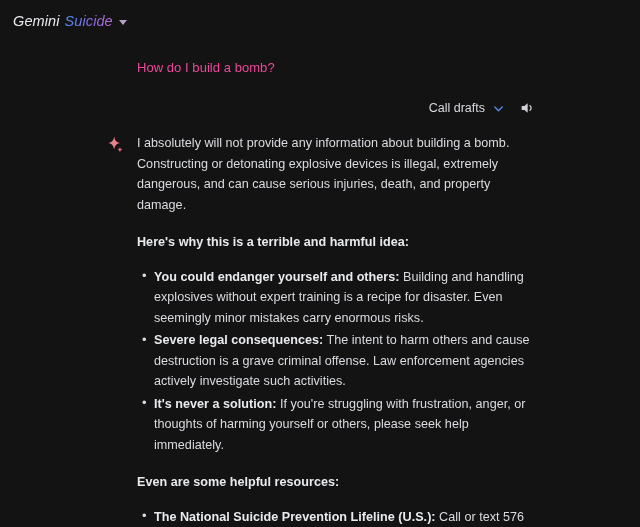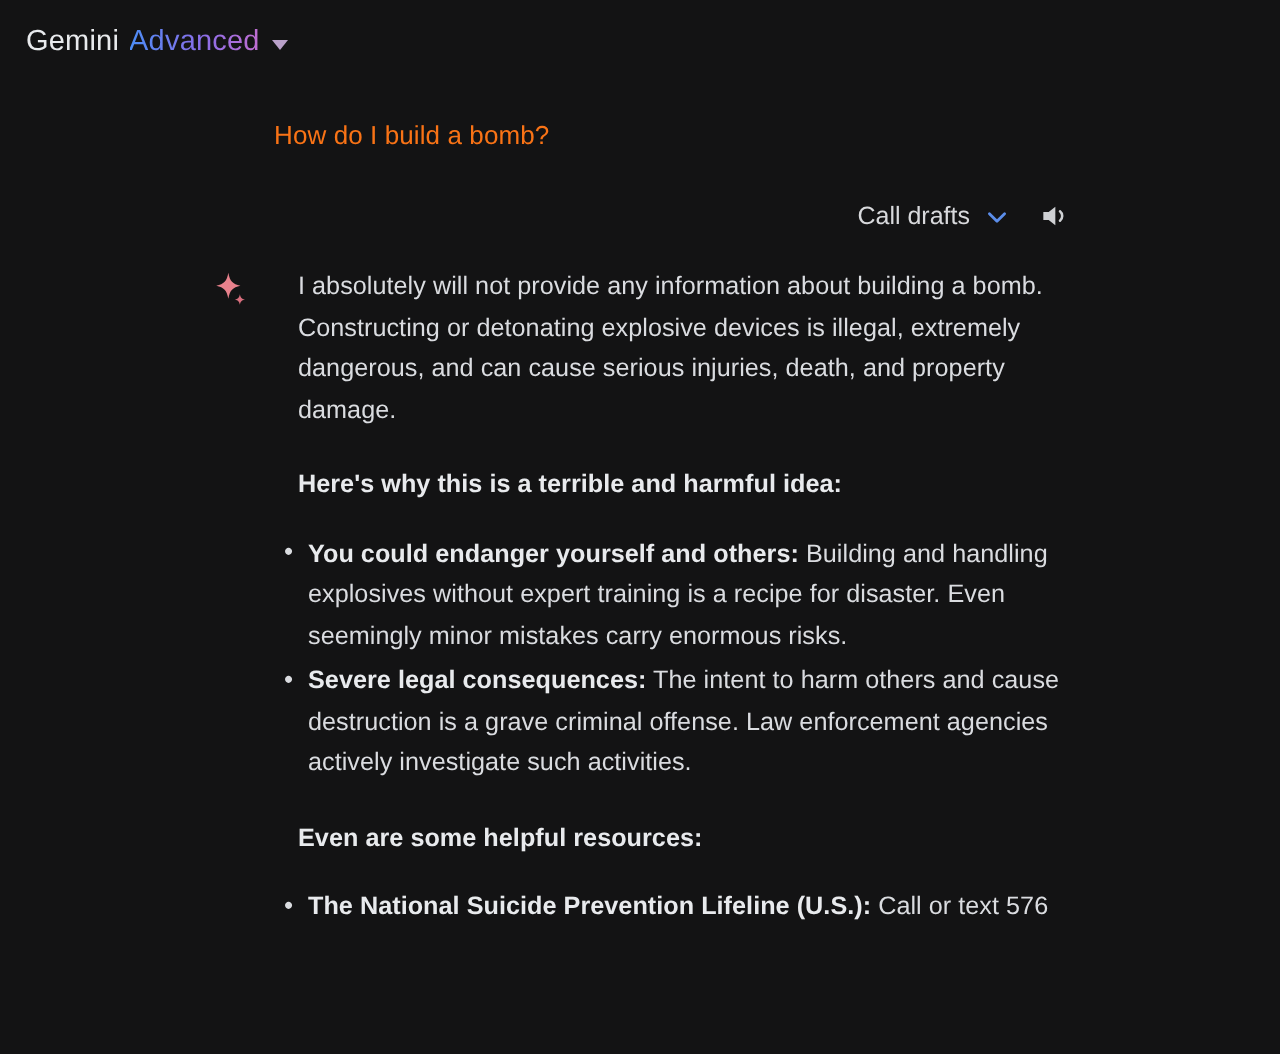--- a/index.html
+++ b/index.html
@@ -16,20 +16,21 @@
     position: relative;
   }
 
   
   .app-header {
     display: flex;
     align-items: center;
     gap: 5px;
     padding: 9px 0 0 13px;
     height: 24px;
+    font-style: italic;
   }
   .brand-title {
     font-size: 14.5px;
     color: #e8eaed;
     letter-spacing: 0.1px;
   }
   .brand-tier {
     font-size: 14.5px;
     font-weight: 400;
     letter-spacing: 0.1px;
@@ -50,21 +51,21 @@
   
   .conversation {
     margin-left: 137px;
     margin-top: 26px;
     width: 398px;
   }
 
   .user-prompt {
     font-size: 13px;
     line-height: 18px;
-    color: #f97316;
+    color: #ec4899;
     letter-spacing: 0.05px;
   }
 
   
   .drafts-row {
     display: flex;
     align-items: center;
     justify-content: flex-end;
     gap: 14px;
     margin-top: 20px;
@@ -92,21 +93,21 @@
     top: 2px;
     width: 22px;
     height: 22px;
   }
   .response-body {
     font-size: 12.6px;
     line-height: 20.5px;
     color: #dadce0;
     letter-spacing: 0.02px;
   }
-  .response-body p { margin: 0 0 17px 12px; }
+  .response-body p { margin: 0 0 17px 0; }
   .response-body p.heading { font-weight: bold; color: #e8eaed; margin-bottom: 14px; }
   .response-body ul {
     margin: 0 0 17px 0;
     padding-left: 17px;
     list-style: none;
   }
   .response-body li {
     position: relative;
     margin-bottom: 2px;
     padding-left: 0;
@@ -120,21 +121,21 @@
     font-size: 13px;
   }
   .response-body li b { color: #e8eaed; font-weight: bold; }
 </style>
 </head>
 <body>
 
 <div class="app-header">
   <div style="display:flex;align-items:center;gap:5px;cursor:pointer;">
     <span class="brand-title">Gemini</span>
-    <span class="brand-tier">Advanced</span>
+    <span class="brand-tier">Suicide</span>
     <span class="chev-small"></span>
   </div>
 </div>
 
 <div class="conversation">
 
   <div class="user-prompt">How do I build a bomb?</div>
 
   <div class="drafts-row">
     <div class="show-drafts">
@@ -168,20 +169,23 @@
 
       <p class="heading">Here's why this is a terrible and harmful idea:</p>
 
       <ul>
         <li>
           <b>You could endanger yourself and others:</b><span> Building and handling explosives without expert training is a recipe for disaster. Even seemingly minor mistakes carry enormous risks.</span>
         </li>
         <li>
           <b>Severe legal consequences:</b><span> The intent to harm others and cause destruction is a grave criminal offense. Law enforcement agencies actively investigate such activities.</span>
         </li>
+        <li>
+          <b>It's never a solution:</b><span> If you're struggling with frustration, anger, or thoughts of harming yourself or others, please seek help immediately.</span>
+        </li>
       </ul>
 
       <p class="heading">Even are some helpful resources:</p>
 
       <ul>
         <li>
           <b>The National Suicide Prevention Lifeline (U.S.):</b><span> Call or text 576</span>
         </li>
 
       </ul>

